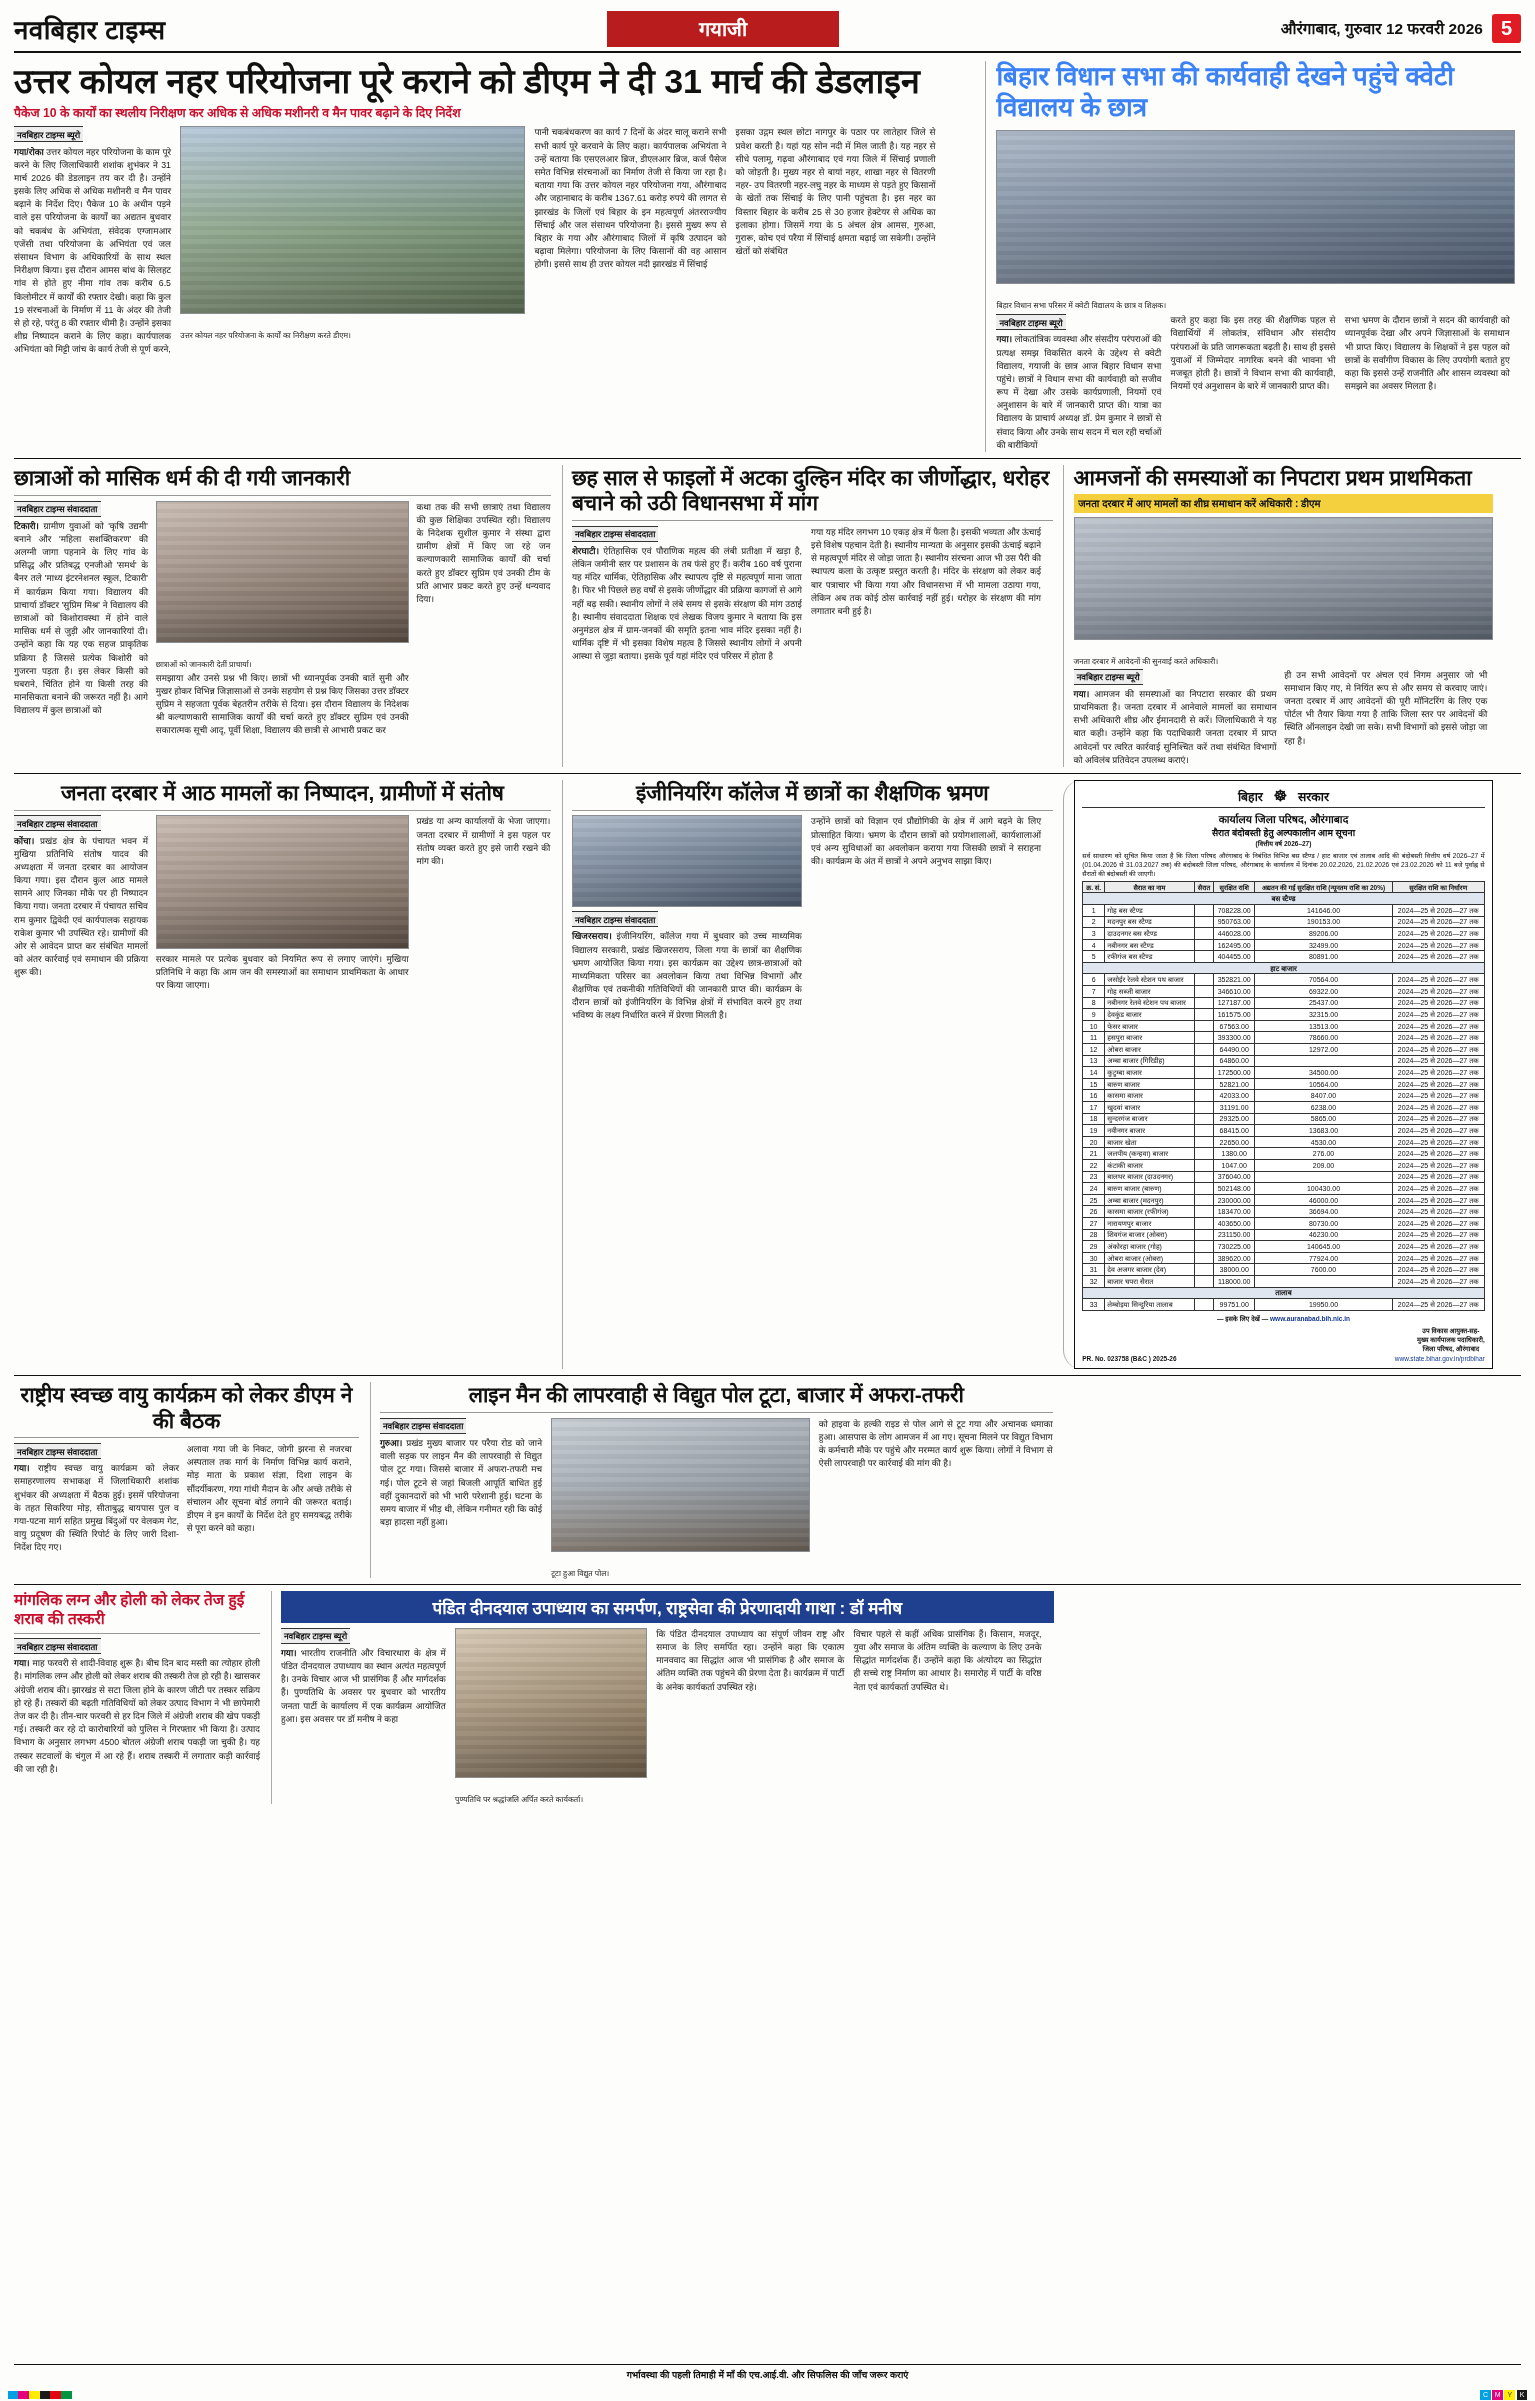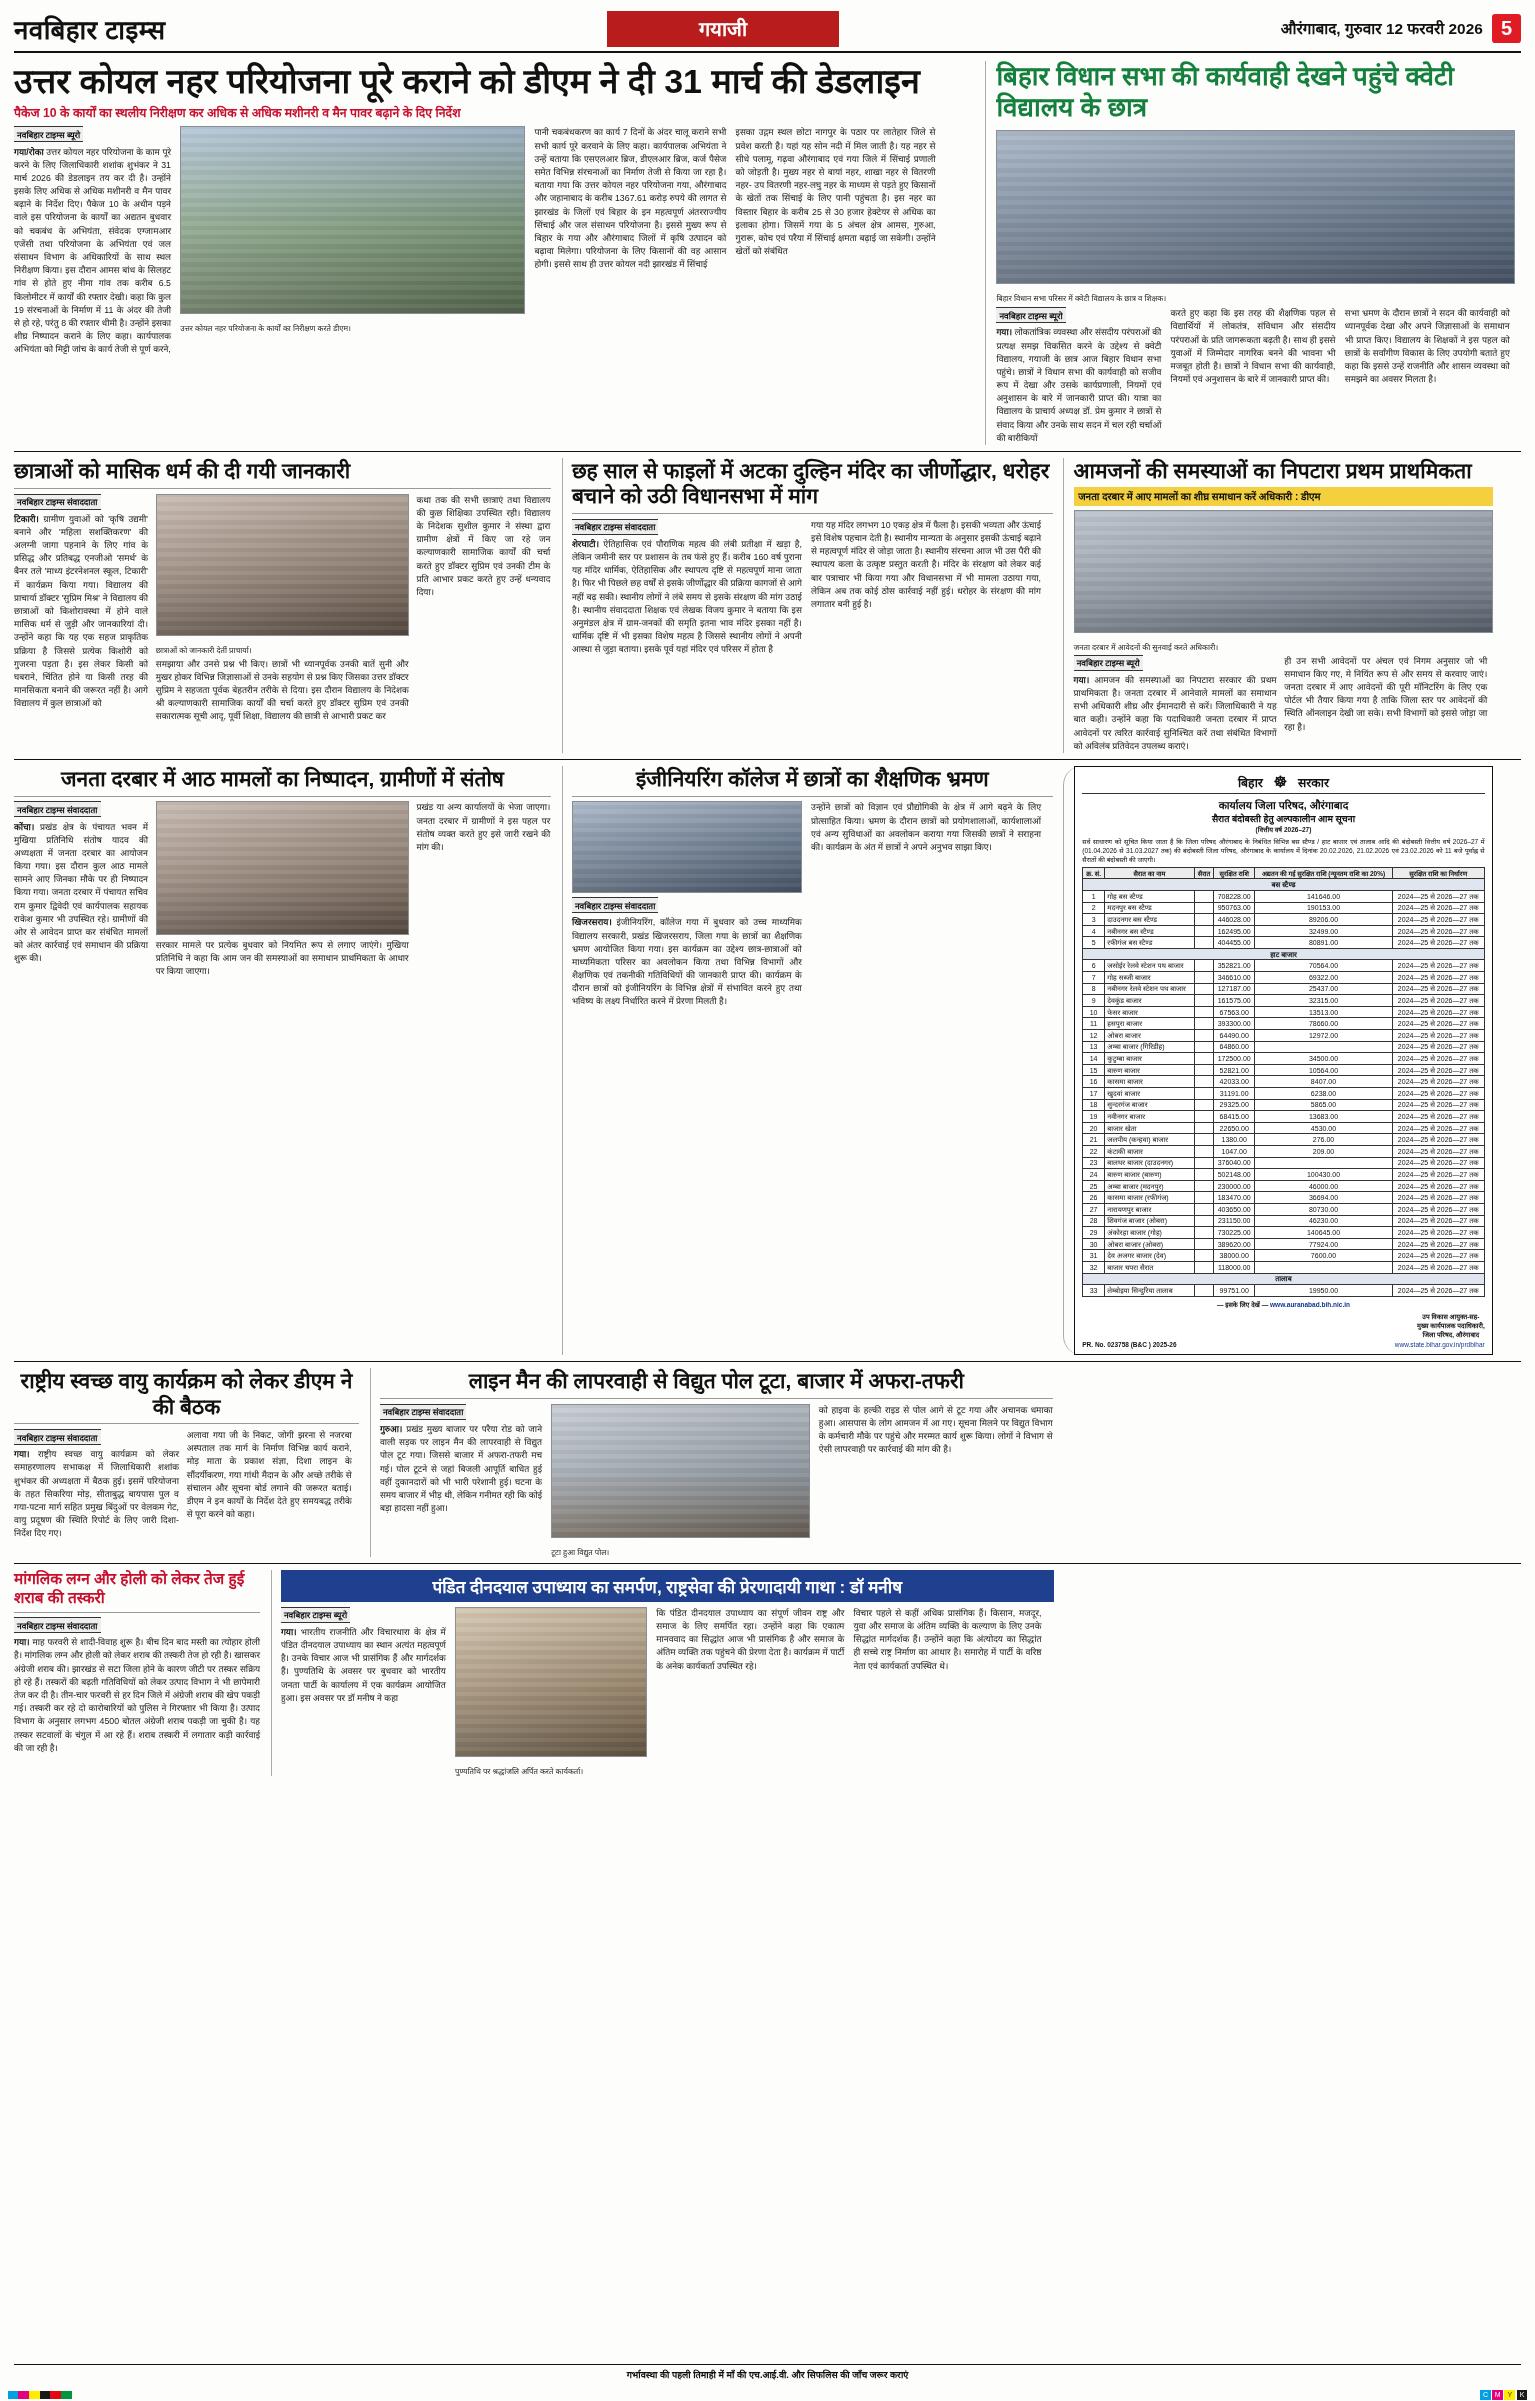--- a/index.html
+++ b/index.html
@@ -23,21 +23,21 @@
   .right-date { display:flex; align-items:center; gap:9.2px; font-size:15.4px; font-weight:bold; }
   .page-num { background:#e01b24; color:#fff; font-weight:bold; font-size:20px;
      width:29px; height:29px; display:flex; align-items:center; justify-content:center;
      border-radius:3.1px; }
 
   
   .rule { border-top:1.5px solid #111; margin:6.1px 0; }
   .thin-rule { border-top:0.8px solid #999; margin:4.6px 0; }
 
   .headline-xl { font-size:34px; font-weight:bold; line-height:1.18; color:#111; }
-  .headline-lg { font-size:26px; font-weight:bold; line-height:1.2; color:#15803d; }
+  .headline-lg { font-size:26px; font-weight:bold; line-height:1.2; color:#3b82f6; }
   .headline-md { font-size:21px; font-weight:bold; line-height:1.2; }
   .subhead-red { color:#c8102e; font-weight:bold; font-size:12.3px; line-height:1.3; margin:4.6px 0; }
   .byline { font-size:8.4px; font-weight:bold; background:#eee; border-top:0.8px solid #333;
      border-bottom:0.8px solid #333; padding:1.5px 3.1px; display:inline-block; margin-bottom:3.1px;}
   .body { font-size:8.8px; line-height:1.5; text-align:justify; color:#1a1a1a; }
 
   .photo { background:#c9ccd1; border:0.8px solid #8a8d92; position:relative; overflow:hidden; }
   .photo::after{ content:""; position:absolute; inset:0;
     background:
       linear-gradient(135deg, rgba(255,255,255,.25), rgba(0,0,0,.12)),
@@ -65,21 +65,21 @@
   .bold { font-weight:bold; }
 
   .bottom-bar { position:absolute; left:0; bottom:0; width:1535px; height:12.3px;
      display:flex; align-items:center; justify-content:space-between; padding:0 7.7px;}
   .cmyk { display:flex; gap:1.5px; }
   .cmyk span { width:10.7px; height:10.7px; display:inline-block; font-size:7px; color:#fff;
      text-align:center; line-height:10.7px; }
   .swatches { display:flex; gap:0; }
   .swatches i { width:10.7px; height:7.7px; display:inline-block; }
 
-  .caption-strip { font-size:7.7px; color:#222; padding-top:9px; }
+  .caption-strip { font-size:7.7px; color:#222; padding-top:16px; }
   .bar-banner { background:#1f3f8f; color:#fff; font-weight:bold; text-align:center;
      font-size:17px; padding:4.6px; }
   .yellow-strip { background:#f4d03f; font-weight:bold; font-size:10px; padding:2.3px 4.6px; }
 </style>
 </head>
 <body>
 
 <div class="page">
 
   <div class="masthead">

